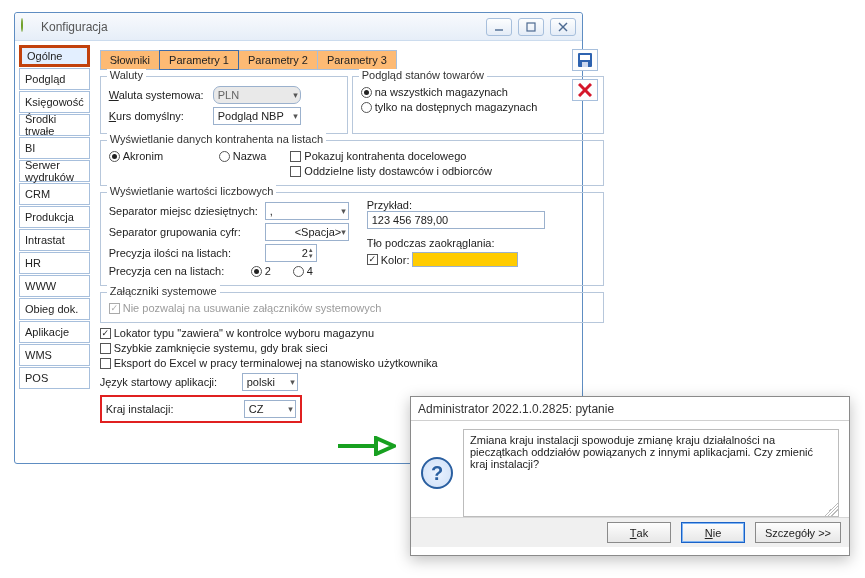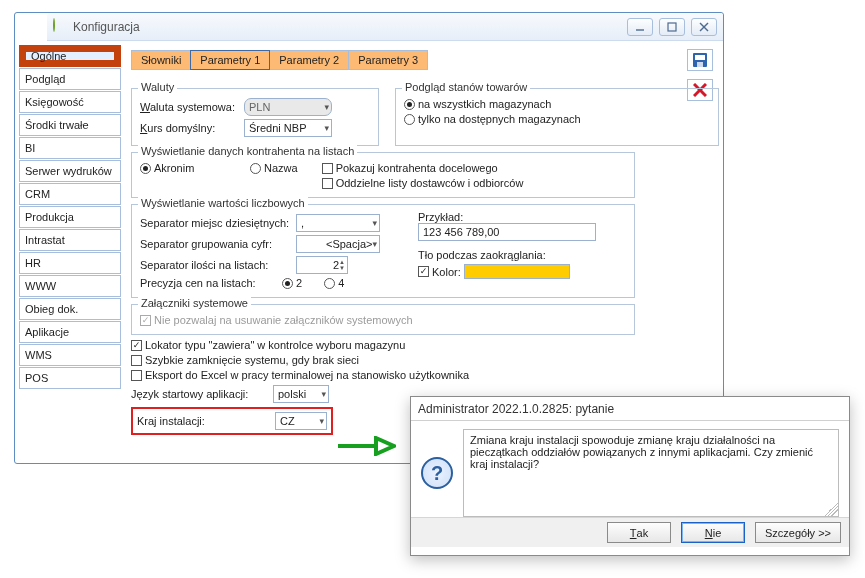--- a/index.html
+++ b/index.html
@@ -10,25 +10,24 @@
     color: #222;
     background: #fff;
     position: relative;
     width: 865px;
     height: 578px;
   }
   
   .window {
     position: absolute;
     left: 14px; top: 12px;
-    width: 710px; height: 452px;
+    width: 569px; height: 452px;
     border: 1px solid #5e8dc2;
     border-radius: 3px;
     background: #fff;
-    padding-left: 32px;
   }
   .titlebar {
     height: 28px;
     display: flex;
     align-items: center;
     padding: 0 6px;
     background: linear-gradient(#f8fafd,#e6eef8);
     border-bottom: 1px solid #ccdcee;
     border-radius: 3px 3px 0 0;
   }
@@ -62,21 +61,21 @@
   .sidebar-item{
     height:22px;
     padding:0 5px;
     display:flex; align-items:center;
     border:1px solid #a7bfdc;
     margin-bottom:1px;
     background:#fff;
   }
   .sidebar-item.selected{
     background:#e3efff;
-    border:7px solid #c2410c;
+    border:3px solid #c2410c;
   }
   
   .main{flex:1; position:relative; padding-left:10px;}
   .tabs{
     position:relative;
     display:flex; gap:-1px;
     margin-top:5px;
   }
   .tab{
     padding:3px 9px;
@@ -310,35 +309,35 @@
         </div>
       </div>
 
       <div class="tabs">
         <div class="tab"><span>Słowniki</span></div>
         <div class="tab active"><span>Parametry 1</span></div>
         <div class="tab"><span>Parametry 2</span></div>
         <div class="tab"><span>Parametry 3</span></div>
       </div>
 
-      <div style="display:flex; gap:16px;margin-top:12px;">
+      <div style="display:flex; gap:4px;">
 
         <div class="group" style="width:248px;">
           <span class="group-title">Waluty</span>
           <div class="row">
             <span style="width:100px;"><span class="ul">W</span><span>aluta systemowa:</span></span>
             <span class="sel-mock disabled" style="width:88px;">
               <span>PLN</span>
               <span class="chev">▾</span>
             </span>
           </div>
           <div class="row">
             <span style="width:100px;"><span class="ul">K</span>urs domyślny:</span>
             <span class="sel-mock" style="width:88px;">
-              <span>Średni NBP</span>
+              <span>Podgląd NBP</span>
               <span class="chev">▾</span>
             </span>
           </div>
         </div>
 
         <div class="group" style="flex:1;">
           <span class="group-title">Podgląd stanów towarów</span>
           <div class="row radio">
             <span class="radio-dot on"></span>
             <span>na wszystkich magazynach</span>
@@ -373,38 +372,38 @@
             <div class="row check">
               <span class="chk"></span>
               <span>Oddzielne listy dostawców i odbiorców</span>
             </div>
           </div>
         </div>
       </div>
 
       <div class="group" style="width:504px;">
         <span class="group-title">Wyświetlanie wartości liczbowych</span>
-        <div style="display:flex; gap:28px;">
+        <div style="display:flex; gap:8px;">
           <div style="width:250px;">
             <div class="row">
               <span style="width:152px;">Separator miejsc dziesiętnych:</span>
               <span class="sel-mock" style="width:84px;">
                 <span>,</span>
                 <span class="chev">▾</span>
               </span>
             </div>
             <div class="row">
               <span style="width:152px;">Separator grupowania cyfr:</span>
               <span class="sel-mock" style="width:84px;justify-content:flex-end;">
                 <span>&lt;Spacja&gt;</span>
                 <span class="chev">▾</span>
               </span>
             </div>
             <div class="row">
-              <span style="width:152px;">Separator ilości na listach:</span>
+              <span style="width:152px;">Precyzja ilości na listach:</span>
               <span class="spinner">
                 <span style="flex:1; text-align:right;">2</span>
                 <span class="spinbtns">
                     <span>▲</span>
                     <span>▼</span>
                   </span>
               </span>
             </div>
             <div class="row">
               <span style="width:132px;">Precyzja cen na listach:</span>

